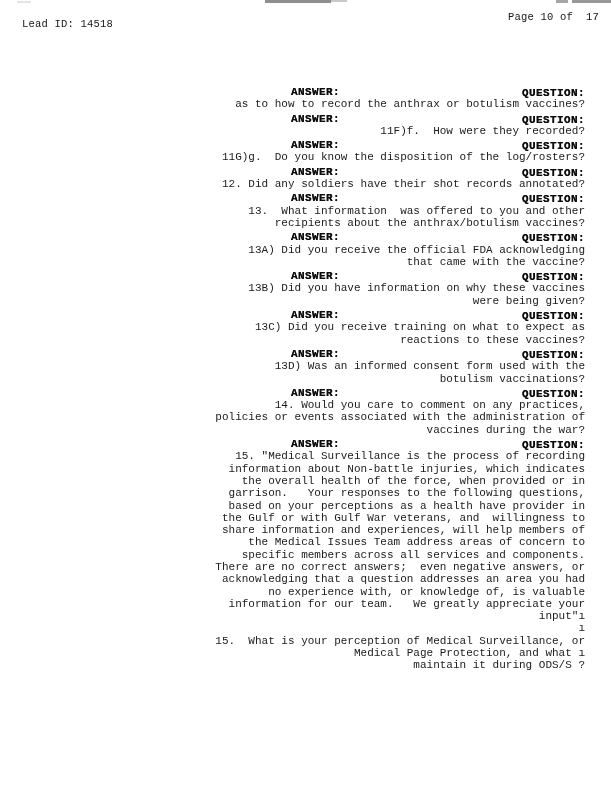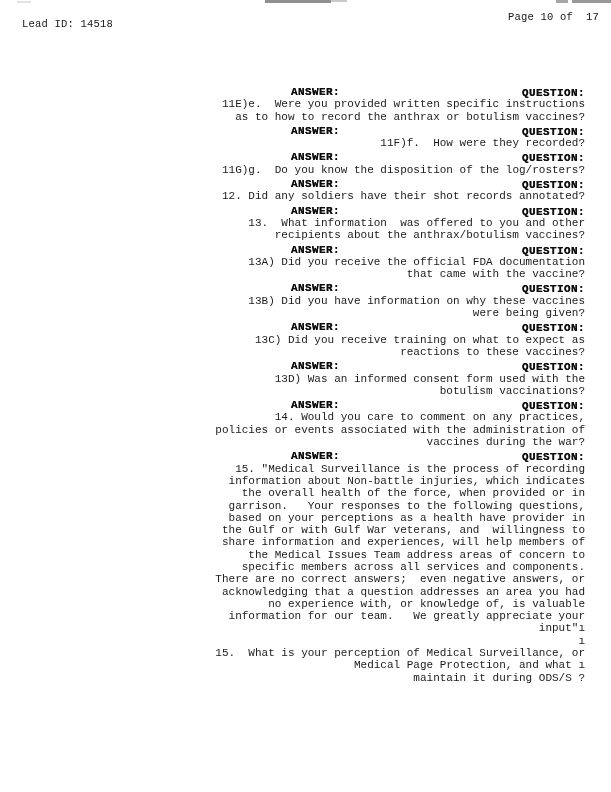--- a/index.html
+++ b/index.html
@@ -73,21 +73,20 @@
   <div class="art art-top-mid2"></div>
   <div class="art art-top-r1"></div>
   <div class="art art-top-r2"></div>
 
   <div class="hdr-left">Lead ID: 14518</div>
   <div class="hdr-right">Page 10 of  17</div>
 
   <div class="content" id="qa-container">
       <div class="qa-block">
         <div class="qa-header"><span class="q-label">QUESTION:</span><span class="a-label">ANSWER:</span></div>
-        <div class="q-line">11E)e.  Were you provided written specific instructions</div>
         <div class="q-line">as to how to record the anthrax or botulism vaccines?</div>
       </div>
       <div class="qa-block">
         <div class="qa-header"><span class="q-label">QUESTION:</span><span class="a-label">ANSWER:</span></div>
         <div class="q-line">11F)f.  How were they recorded?</div>
       </div>
       <div class="qa-block">
         <div class="qa-header"><span class="q-label">QUESTION:</span><span class="a-label">ANSWER:</span></div>
         <div class="q-line">11G)g.  Do you know the disposition of the log/rosters?</div>
       </div>
@@ -95,21 +94,21 @@
         <div class="qa-header"><span class="q-label">QUESTION:</span><span class="a-label">ANSWER:</span></div>
         <div class="q-line">12. Did any soldiers have their shot records annotated?</div>
       </div>
       <div class="qa-block">
         <div class="qa-header"><span class="q-label">QUESTION:</span><span class="a-label">ANSWER:</span></div>
         <div class="q-line">13.  What information  was offered to you and other</div>
         <div class="q-line">recipients about the anthrax/botulism vaccines?</div>
       </div>
       <div class="qa-block">
         <div class="qa-header"><span class="q-label">QUESTION:</span><span class="a-label">ANSWER:</span></div>
-        <div class="q-line">13A) Did you receive the official FDA documentation</div>
+        <div class="q-line">13A) Did you receive the official FDA acknowledging</div>
         <div class="q-line">that came with the vaccine?</div>
       </div>
       <div class="qa-block">
         <div class="qa-header"><span class="q-label">QUESTION:</span><span class="a-label">ANSWER:</span></div>
         <div class="q-line">13B) Did you have information on why these vaccines</div>
         <div class="q-line">were being given?</div>
       </div>
       <div class="qa-block">
         <div class="qa-header"><span class="q-label">QUESTION:</span><span class="a-label">ANSWER:</span></div>
         <div class="q-line">13C) Did you receive training on what to expect as</div>

